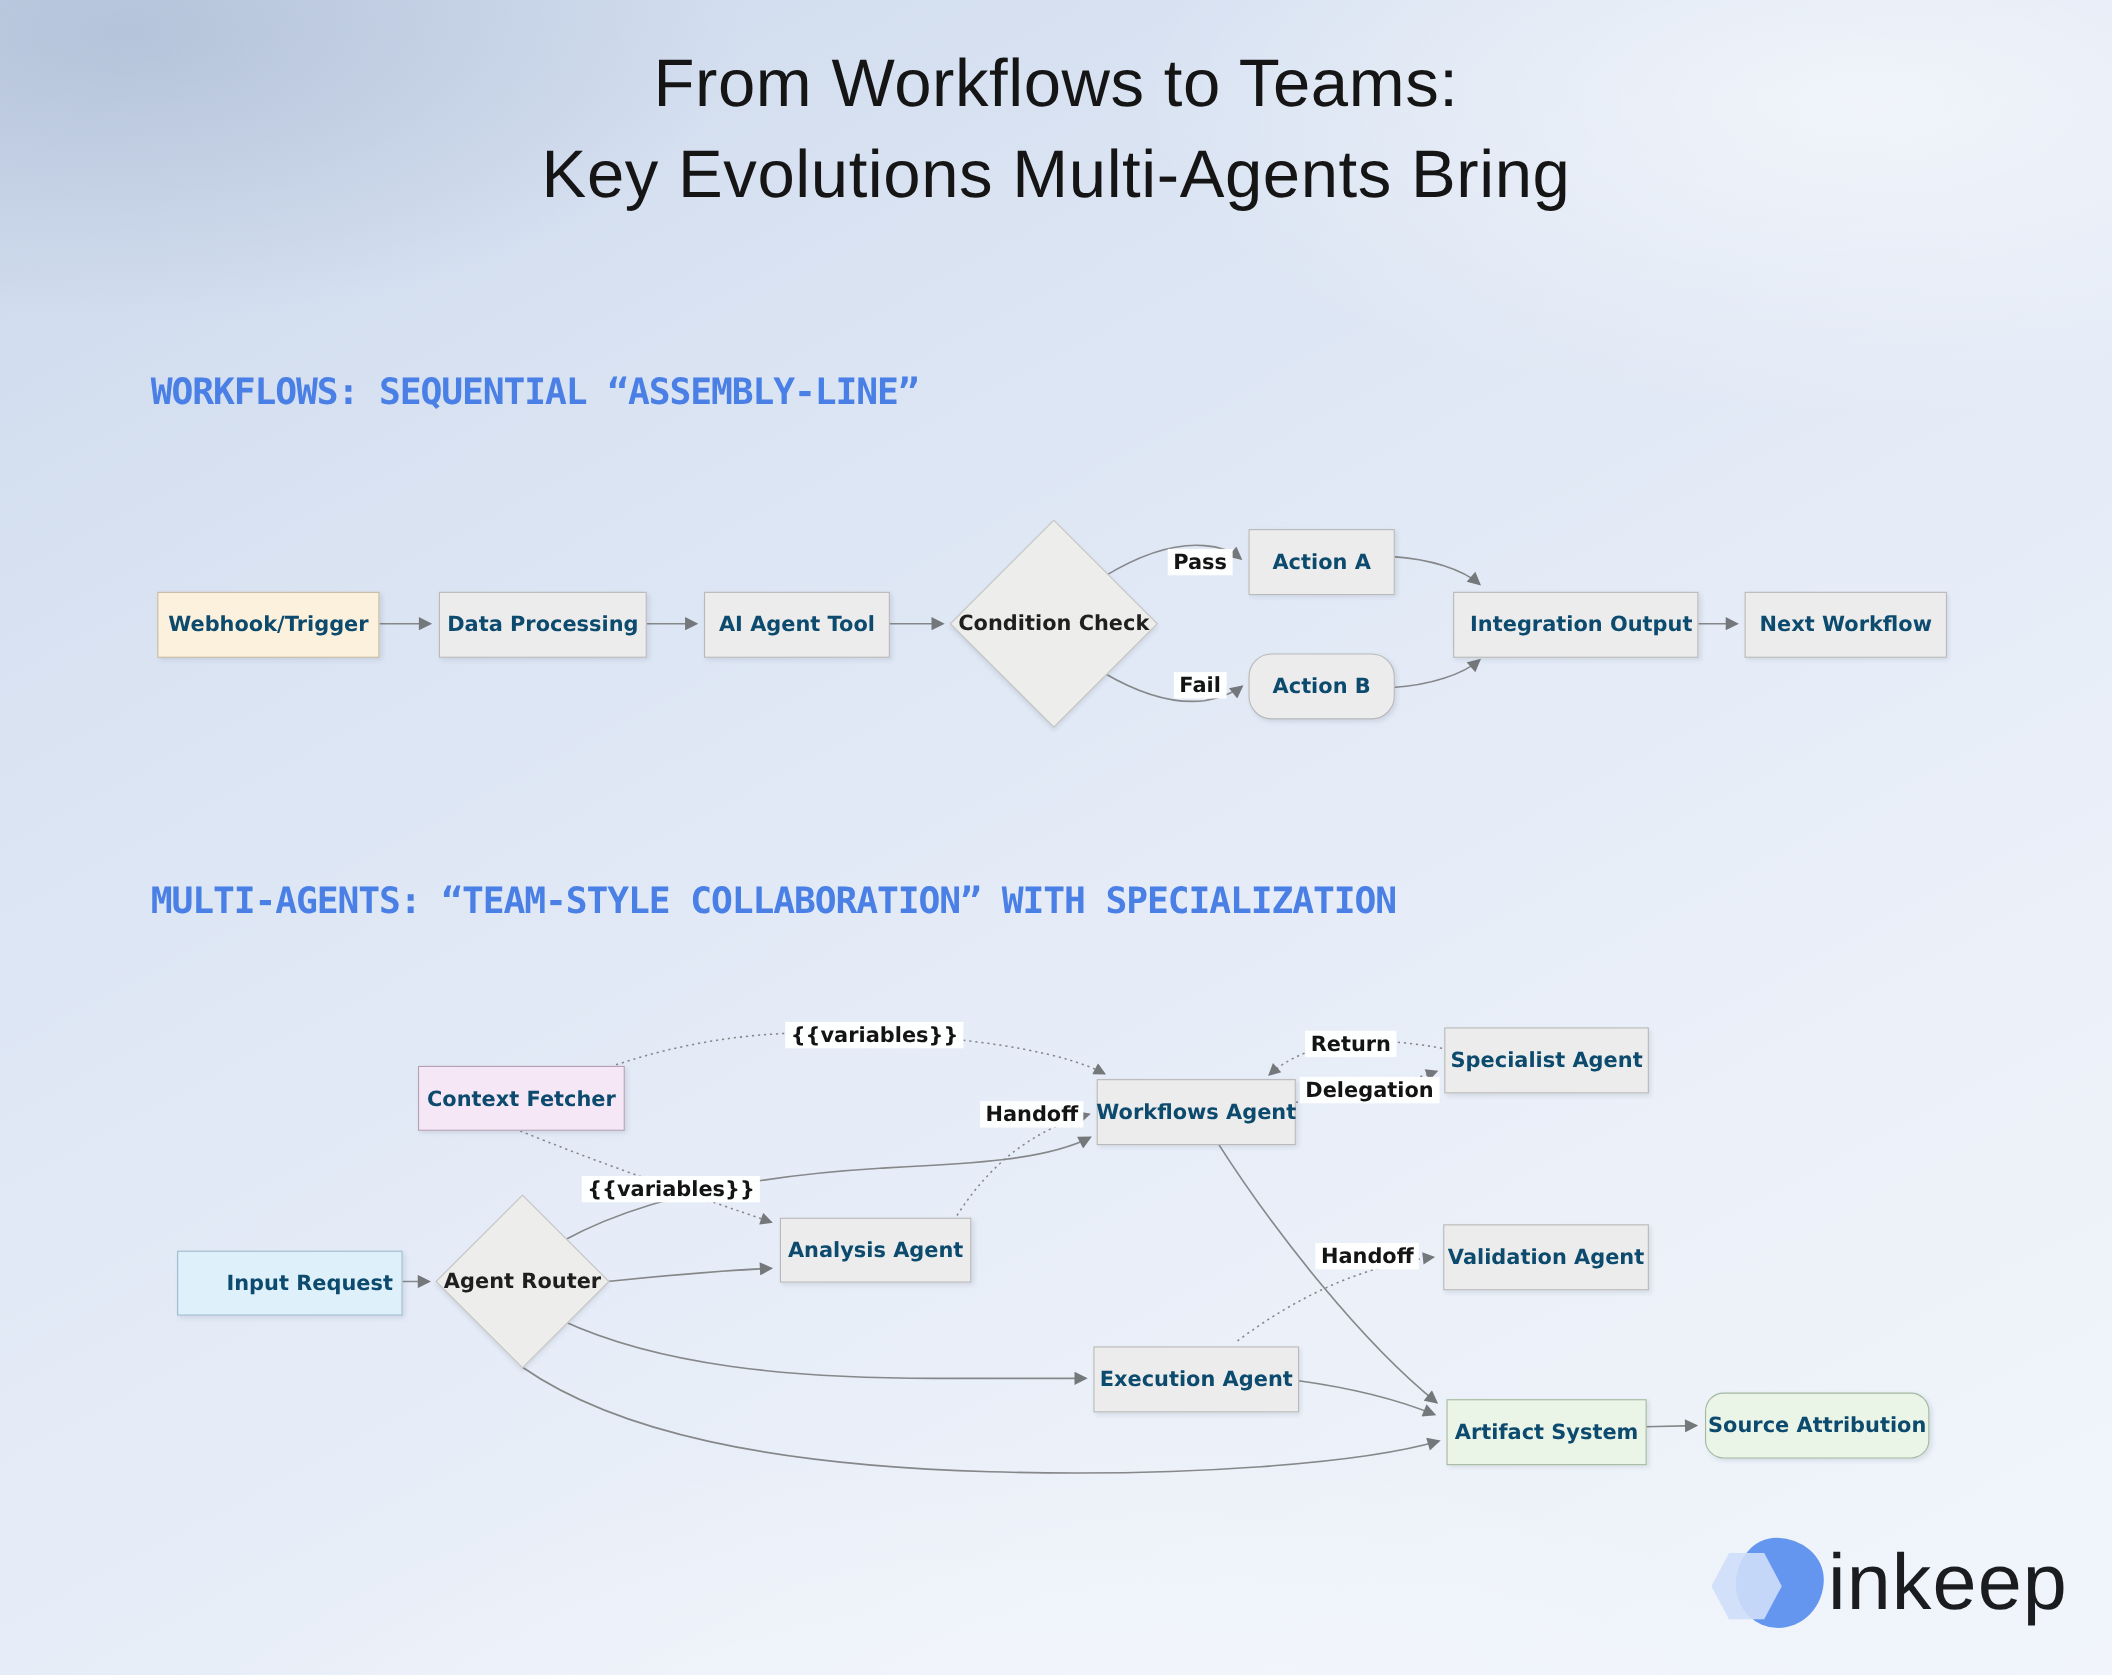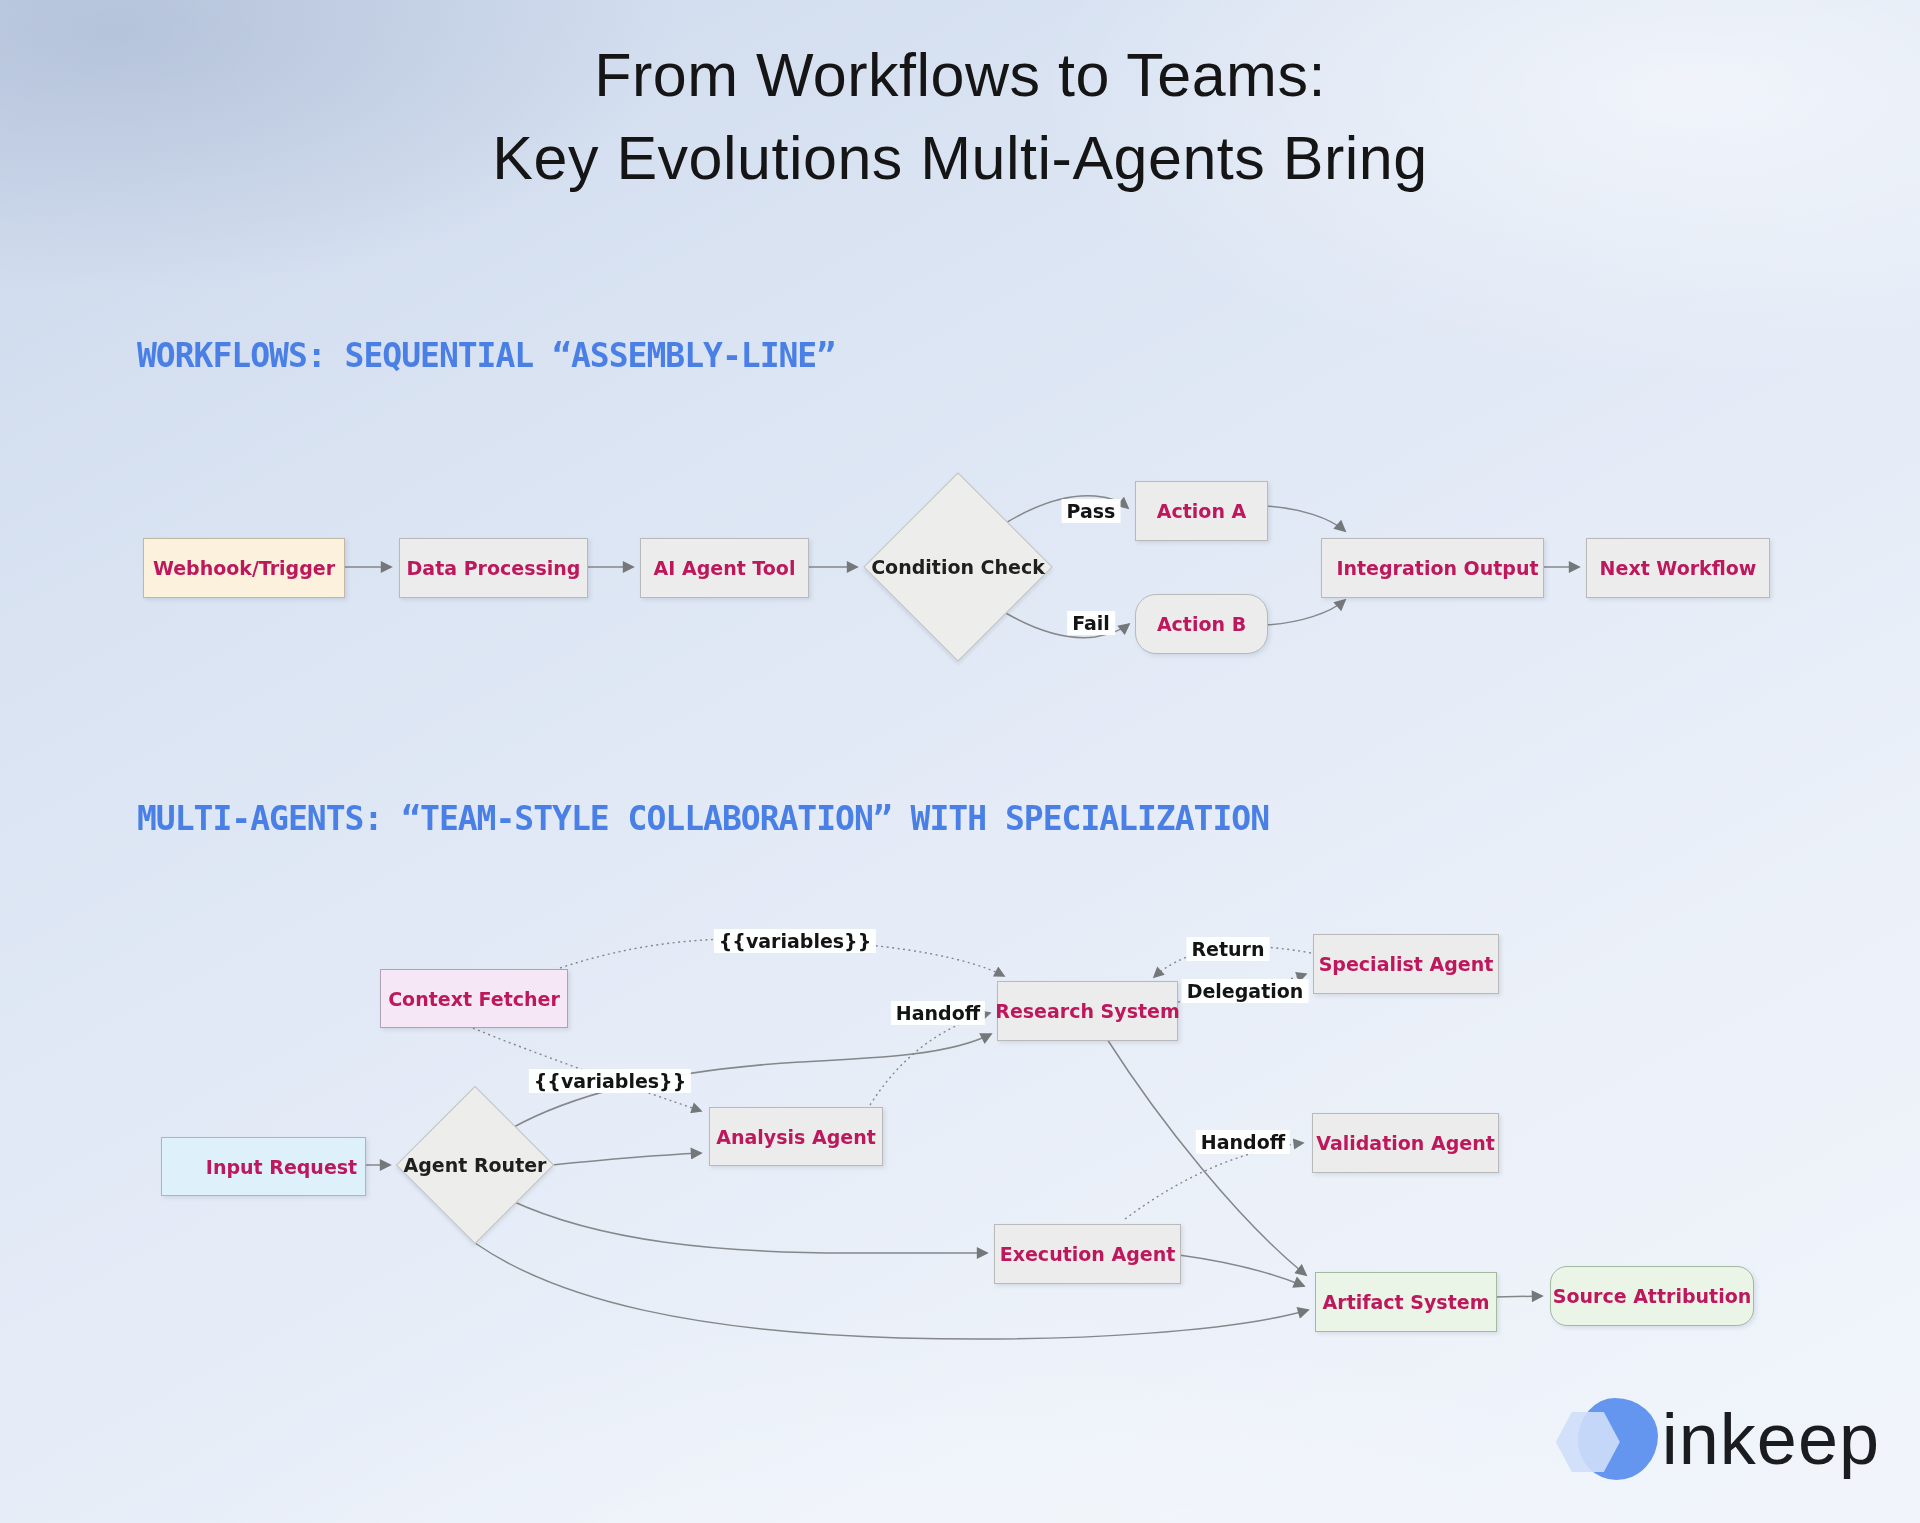--- a/index.html
+++ b/index.html
@@ -22,21 +22,21 @@
     font-family:"DejaVu Sans Mono",monospace;font-weight:bold;
     font-size:33px;color:#4a80e6;letter-spacing:-1px;white-space:nowrap;
   }
   #heading-workflows{top:336px;}
   #heading-multiagents{top:799px;}
   svg.edges{position:absolute;left:0;top:0;z-index:1;}
   .edge{fill:none;stroke:#858789;stroke-width:1.5px;}
   .edge.dotted{stroke-dasharray:2 3.5;stroke-width:1.4px;}
   .node{
     position:absolute;z-index:2;display:flex;align-items:center;justify-content:center;
-    font-size:19px;font-weight:600;color:#be185d;white-space:nowrap;
+    font-size:19px;font-weight:600;color:#0c4a6e;white-space:nowrap;
     border:1px solid #b9b9b9;box-shadow:2px 2px 4px rgba(80,90,110,0.14);
   }
   .diamond-wrap{position:absolute;z-index:2;}
   .diamond-shape{
     position:absolute;left:50%;top:50%;transform:translate(-50%,-50%) rotate(45deg);
     background:#ededeb;border:1px solid #c2c2c2;box-shadow:2px 2px 4px rgba(80,90,110,0.14);
   }
   .diamond-label{
     position:absolute;inset:0;display:flex;align-items:center;justify-content:center;
     font-size:19px;font-weight:600;color:#1f1f1f;white-space:nowrap;
@@ -123,21 +123,21 @@
       <div class="node" style="left: 1135px; top: 594px; width: 131px; height: 58px; background: rgb(236, 236, 236); border-color: rgb(185, 185, 185); border-radius: 21px;">Action B</div>
       <div class="node" style="left: 1321px; top: 538px; width: 211px; height: 58px; background: rgb(236, 236, 236); border-color: rgb(185, 185, 185); padding-left: 10px;">Integration Output</div>
       <div class="node" style="left: 1586px; top: 538px; width: 182px; height: 58px; background: rgb(236, 236, 236); border-color: rgb(185, 185, 185);">Next Workflow</div>
       <div class="node" style="left: 161px; top: 1137px; width: 167px; height: 57px; background: rgb(222, 241, 251); border-color: rgb(159, 185, 203); padding-left: 36px;">Input Request</div>
       <div class="diamond-wrap" style="left: 398px; top: 1087px; width: 154px; height: 156px;">
         <div class="diamond-shape" style="width: 110px; height: 110px; background: rgb(237, 237, 235); border-color: rgb(194, 194, 194);"></div>
         <div class="diamond-label">Agent Router</div>
       </div>
       <div class="node" style="left: 380px; top: 969px; width: 186px; height: 57px; background: rgb(246, 231, 246); border-color: rgb(179, 160, 181);">Context Fetcher</div>
       <div class="node" style="left: 709px; top: 1107px; width: 172px; height: 57px; background: rgb(236, 236, 236); border-color: rgb(185, 185, 185);">Analysis Agent</div>
-      <div class="node" style="left: 997px; top: 981px; width: 179px; height: 58px; background: rgb(236, 236, 236); border-color: rgb(185, 185, 185);">Research System</div>
+      <div class="node" style="left: 997px; top: 981px; width: 179px; height: 58px; background: rgb(236, 236, 236); border-color: rgb(185, 185, 185);">Workflows Agent</div>
       <div class="node" style="left: 1313px; top: 934px; width: 184px; height: 58px; background: rgb(236, 236, 236); border-color: rgb(185, 185, 185);">Specialist Agent</div>
       <div class="node" style="left: 1312px; top: 1113px; width: 185px; height: 58px; background: rgb(236, 236, 236); border-color: rgb(185, 185, 185);">Validation Agent</div>
       <div class="node" style="left: 994px; top: 1224px; width: 185px; height: 58px; background: rgb(236, 236, 236); border-color: rgb(185, 185, 185);">Execution Agent</div>
       <div class="node" style="left: 1315px; top: 1272px; width: 180px; height: 58px; background: rgb(234, 244, 231); border-color: rgb(163, 185, 160);">Artifact System</div>
       <div class="node" style="left: 1550px; top: 1266px; width: 202px; height: 58px; background: rgb(234, 244, 231); border-color: rgb(163, 185, 160); border-radius: 17px;">Source Attribution</div>
     </div>
   <div id="edge-labels-layer">
       <div class="edge-label" style="left: 1091px; top: 511px;">Pass</div>
       <div class="edge-label" style="left: 1091px; top: 623px;">Fail</div>
       <div class="edge-label" style="left: 795px; top: 941px;">{{variables}}</div>

